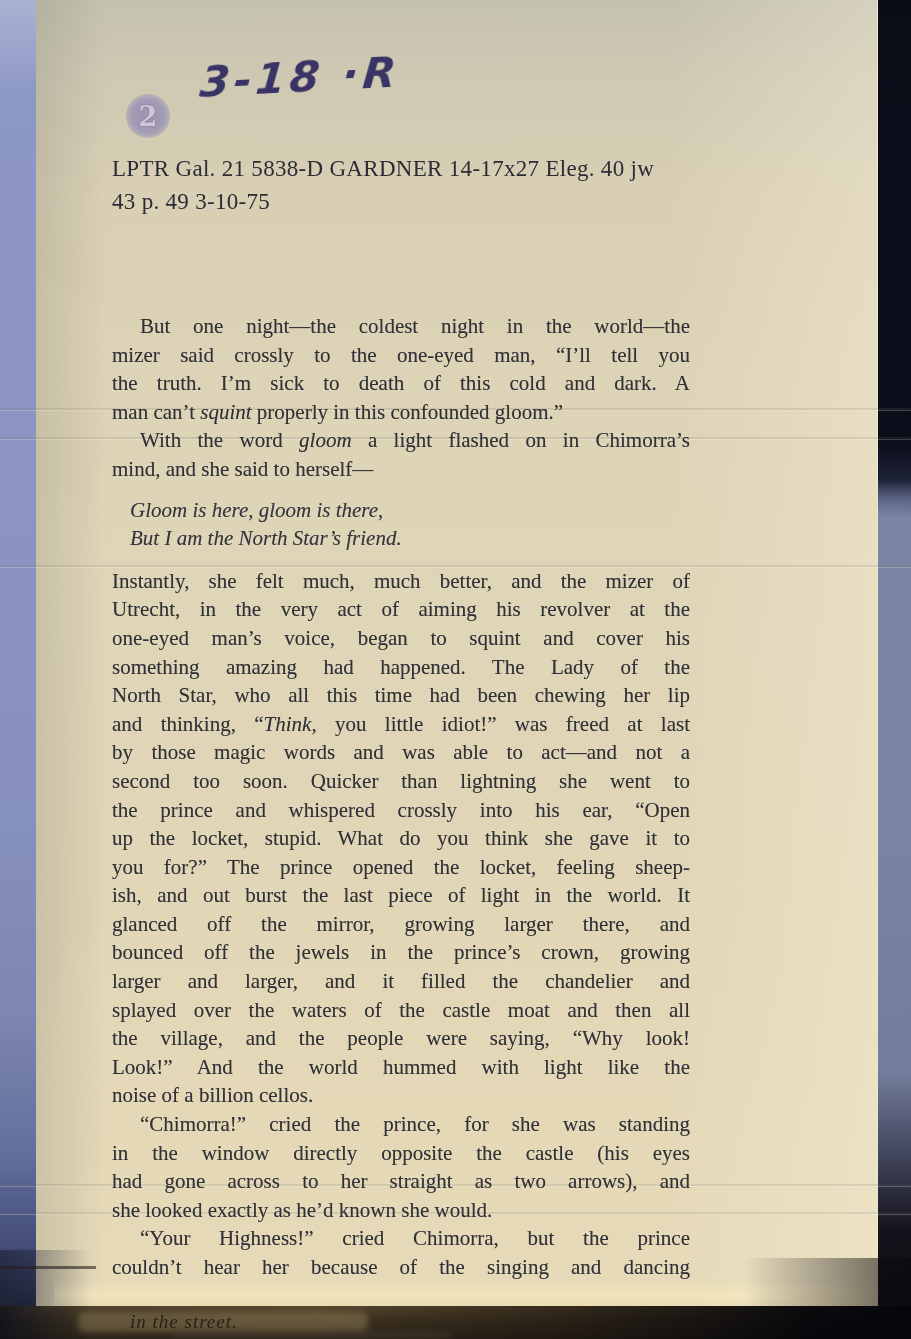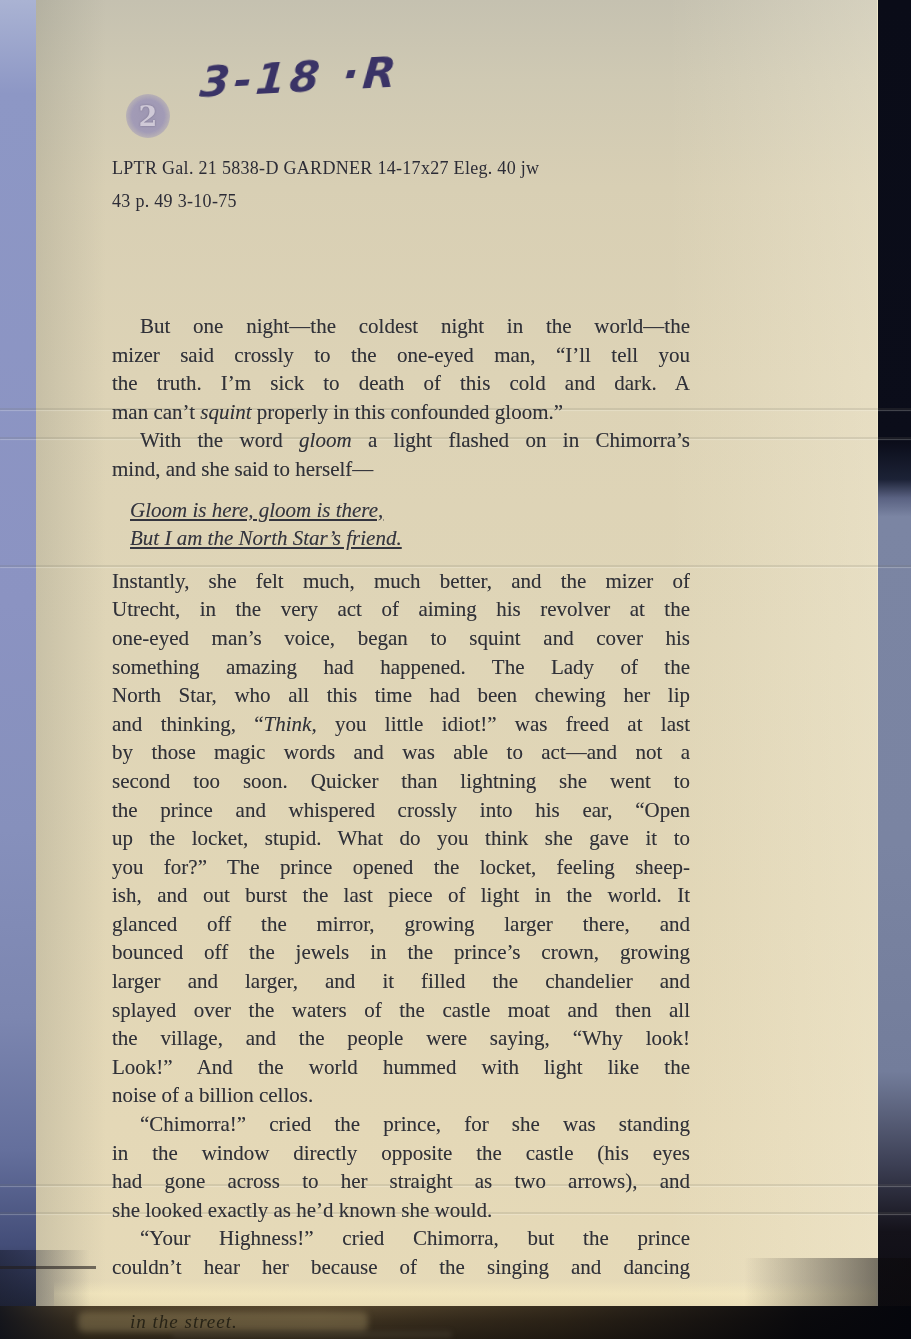--- a/index.html
+++ b/index.html
@@ -66,38 +66,38 @@
     font-family: "DejaVu Sans", sans-serif;
     font-style: italic; font-weight: bold;
     font-size: 43px; letter-spacing: 4px;
     color: #3a3366;
     transform: rotate(-3deg) skewX(-8deg);
     filter: blur(0.3px);
     white-space: nowrap;
   }
   .galley-header {
     position: absolute; left: 112px; top: 152px; width: 600px;
-    font-size: 18px; line-height: 33px; letter-spacing: 0.3px;
+    font-size: 23px; line-height: 33px; letter-spacing: 0.3px;
     color: #2c2c36;
   }
 
   
   .body-text {
     position: absolute; left: 112px; top: 312px; width: 578px;
     font-size: 21px; line-height: 28.6px;
     color: #303138;
     text-shadow: 0 0 0.5px rgba(48,49,56,0.35);
   }
   .para { margin: 0; }
   .line { text-align: justify; text-align-last: justify; }
   .line.last { text-align-last: left; }
   .line.indent { text-indent: 28px; }
   .verse {
     margin: 12px 0 14px 18px;
-    font-style: italic; color: #34353e; text-decoration: underline;
+    font-style: italic; color: #34353e;
   }
   em { font-style: italic; }
 
   
   .fold-bright {
     position: absolute; left: 54px; top: 1281px; width: 822px; height: 28px;
     background: linear-gradient(180deg,
       rgba(250,238,192,0) 0%, rgba(250,238,192,0.50) 45%, rgba(236,220,170,0.25) 100%);
     pointer-events: none;
   }

